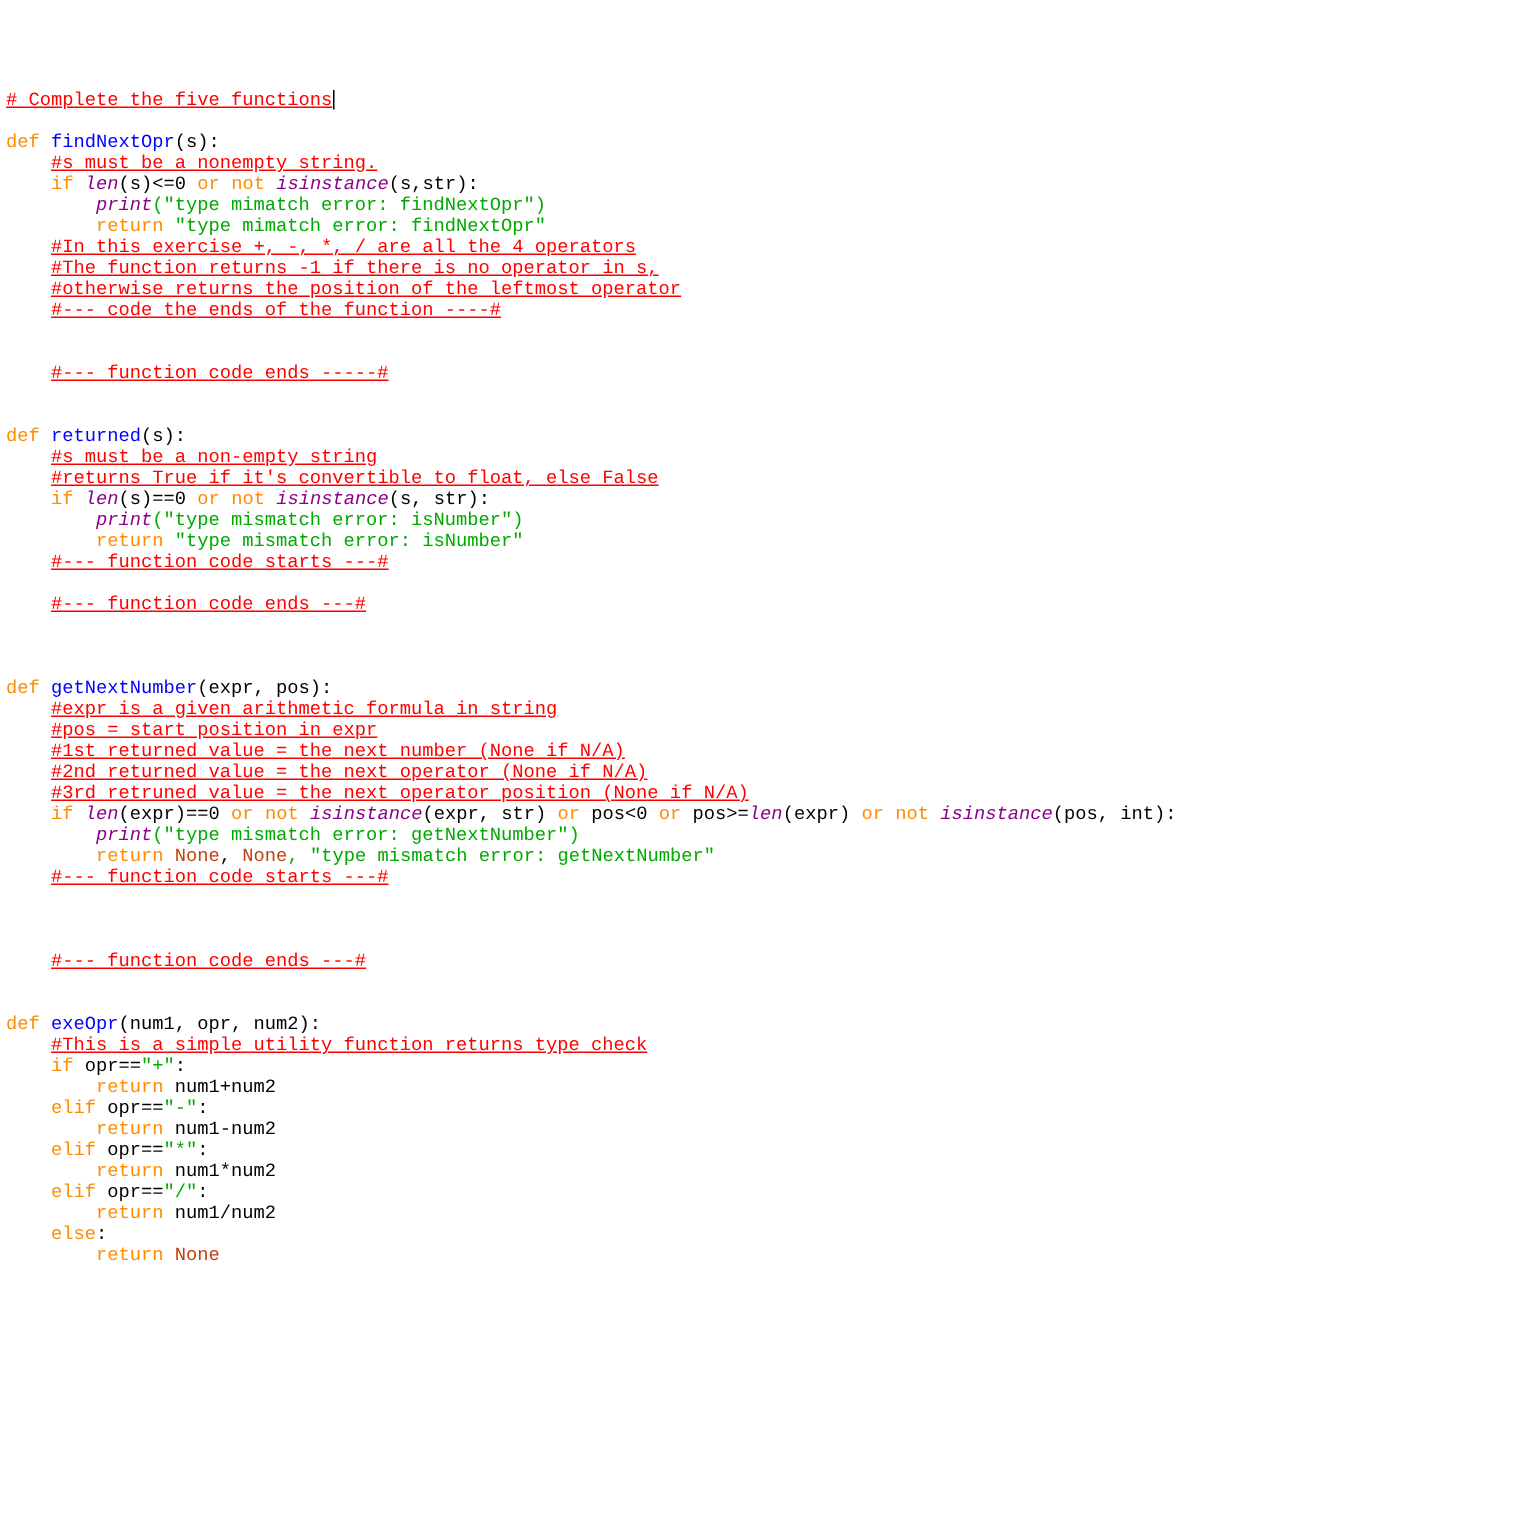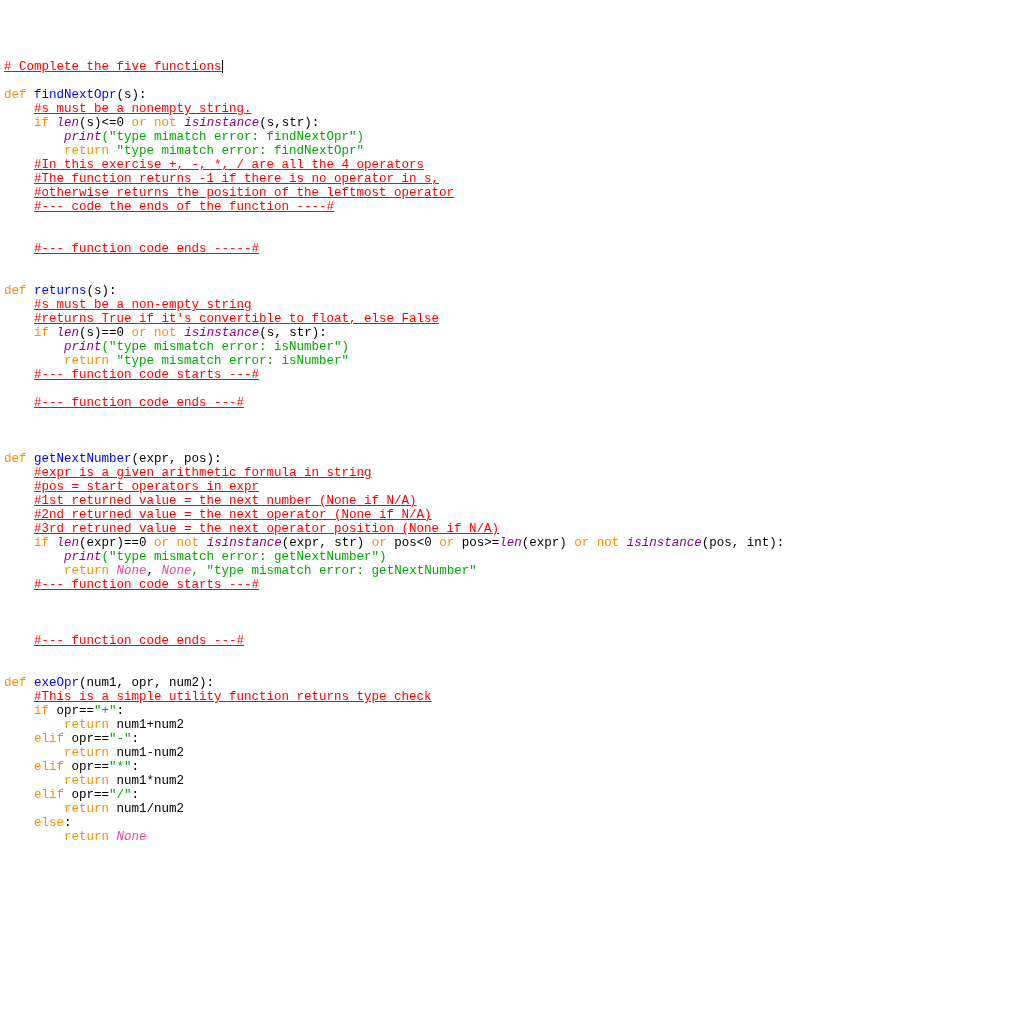--- a/index.html
+++ b/index.html
@@ -11,21 +11,21 @@
     line-height: 14px;
     white-space: pre;
     color: #000000;
   }
   .kw { color: #ff8c00; }      
   .fn { color: #0000ff; }      
   .cm { color: #ff0000; text-decoration: underline; }      
   .bi { color: #8b008b; font-style: italic; }      
   .st { color: #00aa00; }      
   .op { color: #000000; }      
-  .nn { color: #ec4899; font-style: italic; }      
+  .nn { color: #c2410c; }      
   .cursor {
     display: inline-block;
     width: 0;
     border-left: 1px solid #000;
     height: 13px;
     vertical-align: text-top;
   }
 </style>
 </head>
 <body>
@@ -41,35 +41,35 @@
         <span class="kw">return</span><span class="st"> "type mimatch error: findNextOpr"</span>
     <span class="cm">#In this exercise +, -, *, / are all the 4 operators</span>
     <span class="cm">#The function returns -1 if there is no operator in s,</span>
     <span class="cm">#otherwise returns the position of the leftmost operator</span>
     <span class="cm">#--- code the ends of the function ----#</span>
 
 
     <span class="cm">#--- function code ends -----#</span>
 
 
-<span class="kw">def</span> <span class="fn">returns</span><span class="op">(s):</span>
+<span class="kw">def</span> <span class="fn">returned</span><span class="op">(s):</span>
     <span class="cm">#s must be a non-empty string</span>
     <span class="cm">#returns True if it's convertible to float, else False</span>
     <span class="kw">if</span><span class="op"> </span><span class="bi">len</span><span class="op">(s)==0 </span><span class="kw">or</span><span class="op"> </span><span class="kw">not</span><span class="op"> </span><span class="bi">isinstance</span><span class="op">(s, str):</span>
         <span class="bi">print</span><span class="st">("type mismatch error: isNumber")</span>
         <span class="kw">return</span><span class="st"> "type mismatch error: isNumber"</span>
     <span class="cm">#--- function code starts ---#</span>
 
     <span class="cm">#--- function code ends ---#</span>
 
 
 
 <span class="kw">def</span> <span class="fn">getNextNumber</span><span class="op">(expr, pos):</span>
     <span class="cm">#expr is a given arithmetic formula in string</span>
-    <span class="cm">#pos = start operators in expr</span>
+    <span class="cm">#pos = start position in expr</span>
     <span class="cm">#1st returned value = the next number (None if N/A)</span>
     <span class="cm">#2nd returned value = the next operator (None if N/A)</span>
     <span class="cm">#3rd retruned value = the next operator position (None if N/A)</span>
     <span class="kw">if</span><span class="op"> </span><span class="bi">len</span><span class="op">(expr)==0 </span><span class="kw">or</span><span class="op"> </span><span class="kw">not</span><span class="op"> </span><span class="bi">isinstance</span><span class="op">(expr, str) </span><span class="kw">or</span><span class="op"> pos&lt;0 </span><span class="kw">or</span><span class="op"> pos&gt;=</span><span class="bi">len</span><span class="op">(expr) </span><span class="kw">or</span><span class="op"> </span><span class="kw">not</span><span class="op"> </span><span class="bi">isinstance</span><span class="op">(pos, int):</span>
         <span class="bi">print</span><span class="st">("type mismatch error: getNextNumber")</span>
         <span class="kw">return</span><span class="op"> </span><span class="nn">None</span><span class="op">, </span><span class="nn">None</span><span class="st">, "type mismatch error: getNextNumber"</span>
     <span class="cm">#--- function code starts ---#</span>
 
 
 

